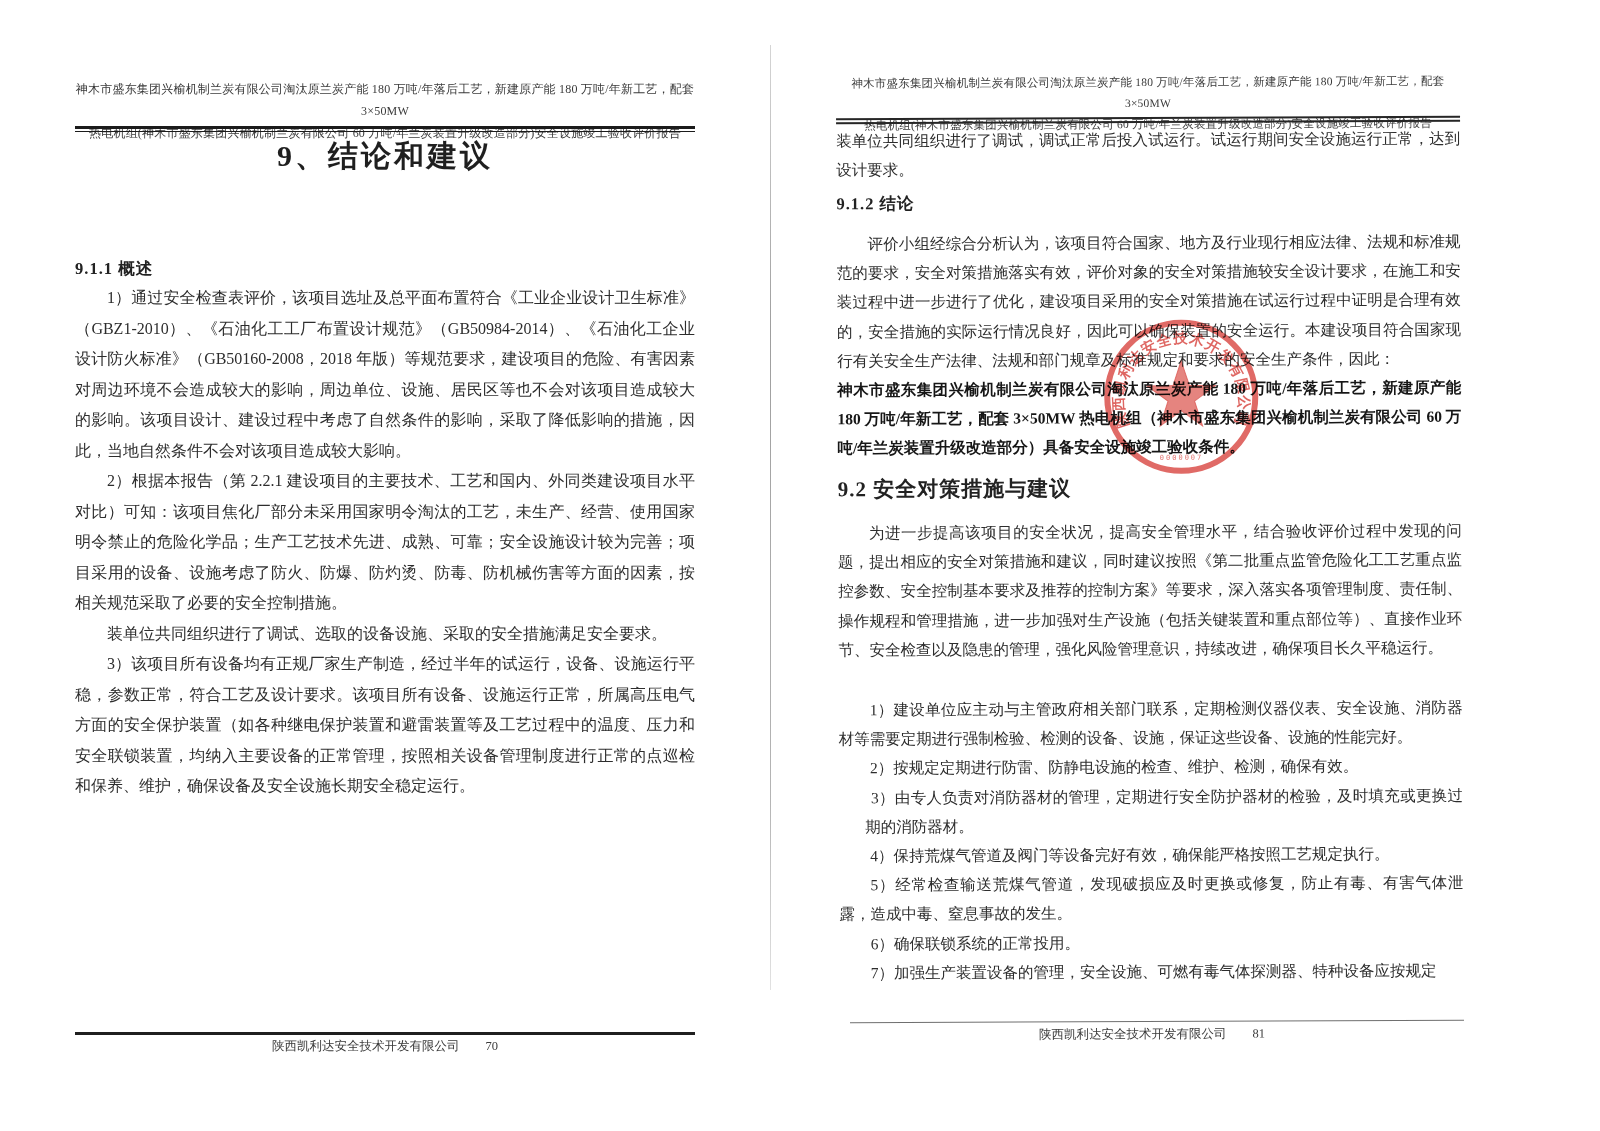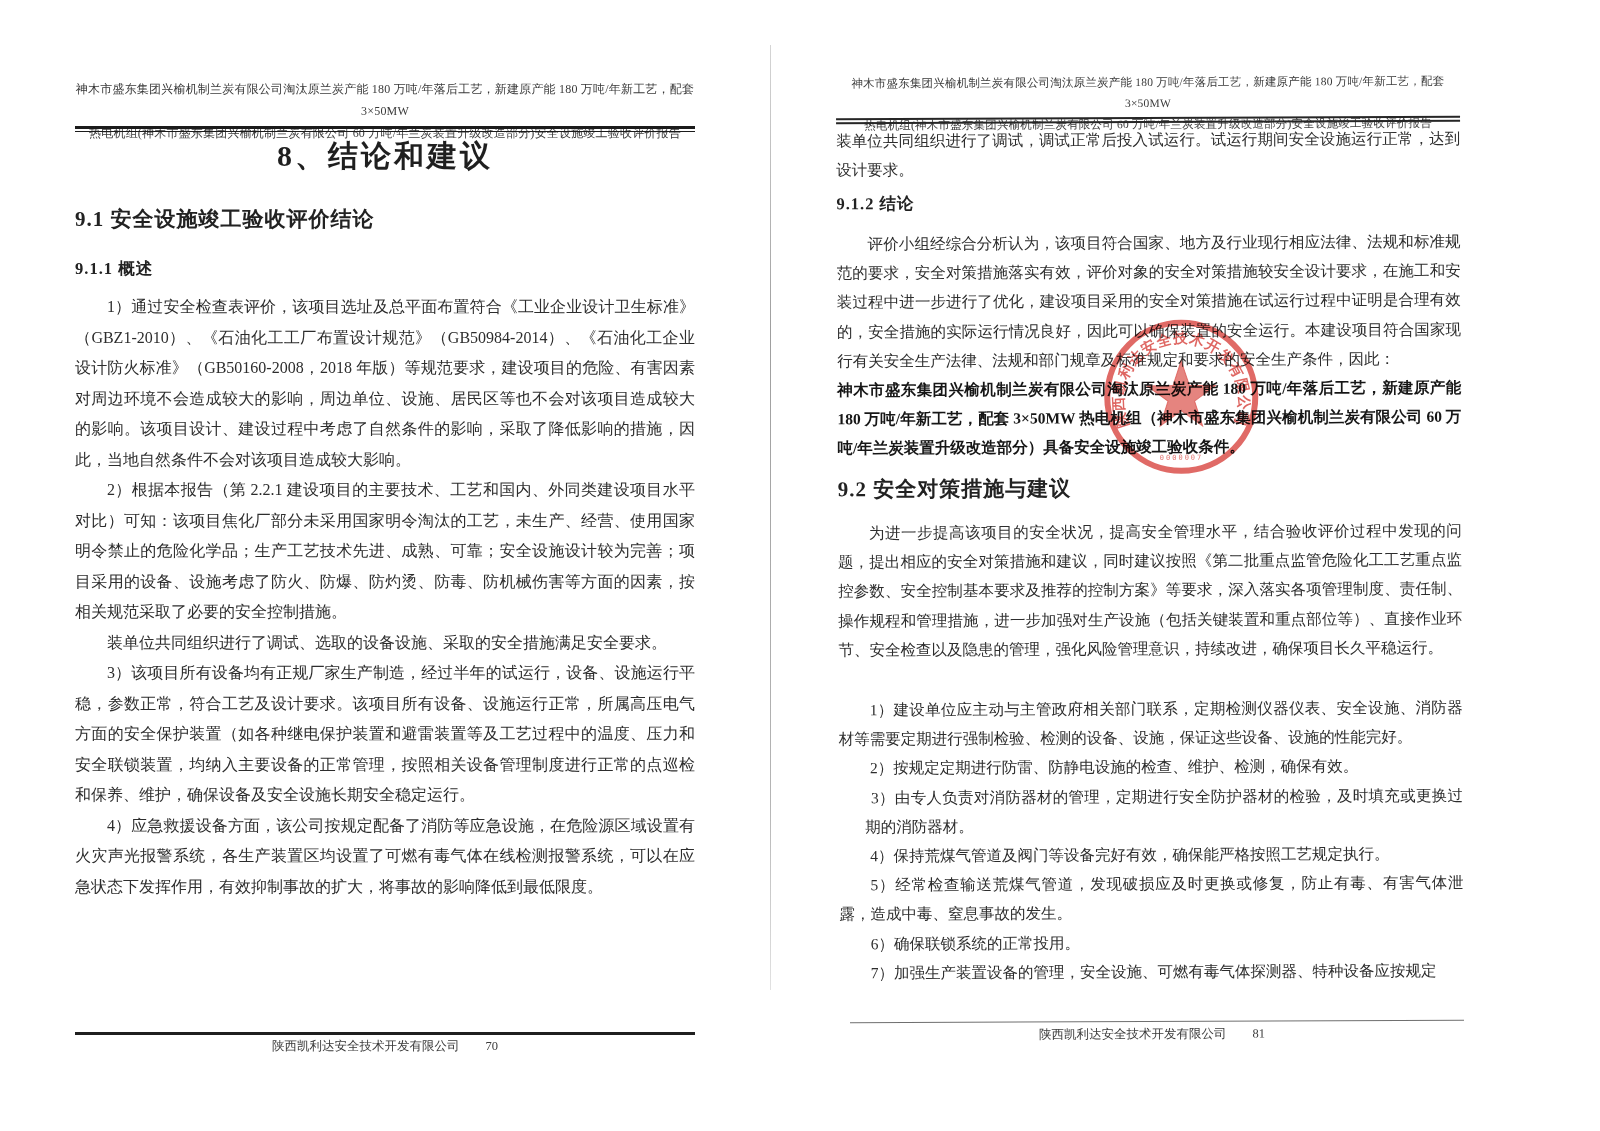--- a/index.html
+++ b/index.html
@@ -49,30 +49,28 @@
 
   <div class="page-divider"></div>
 
   <section class="page page-left">
     <div class="abs doc-header" style="top:78px;">
       <div>神木市盛东集团兴榆机制兰炭有限公司淘汰原兰炭产能 180 万吨/年落后工艺，新建原产能 180 万吨/年新工艺，配套3×50MW</div>
       <div>热电机组(神木市盛东集团兴榆机制兰炭有限公司 60 万吨/年兰炭装置升级改造部分)安全设施竣工验收评价报告</div>
     </div>
     <div class="abs rule-left" style="top:126px;"></div>
 
-    <div class="abs chapter-title" style="top:136px;">8、结论和建议</div>
-    <div class="abs h-major" style="top:205px;">9.1  安全设施竣工验收评价结论</div>
+    <div class="abs chapter-title" style="top:136px;">9、结论和建议</div>
     <div class="abs h-minor" style="top:258px;">9.1.1  概述</div>
 
-    <div class="abs body-left" style="top:292px;">
+    <div class="abs body-left" style="top:283px;">
       <p>1）通过安全检查表评价，该项目选址及总平面布置符合《工业企业设计卫生标准》（GBZ1-2010）、《石油化工工厂布置设计规范》（GB50984-2014）、《石油化工企业设计防火标准》（GB50160-2008，2018 年版）等规范要求，建设项目的危险、有害因素对周边环境不会造成较大的影响，周边单位、设施、居民区等也不会对该项目造成较大的影响。该项目设计、建设过程中考虑了自然条件的影响，采取了降低影响的措施，因此，当地自然条件不会对该项目造成较大影响。</p>
       <p>2）根据本报告（第 2.2.1 建设项目的主要技术、工艺和国内、外同类建设项目水平对比）可知：该项目焦化厂部分未采用国家明令淘汰的工艺，未生产、经营、使用国家明令禁止的危险化学品；生产工艺技术先进、成熟、可靠；安全设施设计较为完善；项目采用的设备、设施考虑了防火、防爆、防灼烫、防毒、防机械伤害等方面的因素，按相关规范采取了必要的安全控制措施。</p>
       <p>装单位共同组织进行了调试、选取的设备设施、采取的安全措施满足安全要求。</p>
       <p>3）该项目所有设备均有正规厂家生产制造，经过半年的试运行，设备、设施运行平稳，参数正常，符合工艺及设计要求。该项目所有设备、设施运行正常，所属高压电气方面的安全保护装置（如各种继电保护装置和避雷装置等及工艺过程中的温度、压力和安全联锁装置，均纳入主要设备的正常管理，按照相关设备管理制度进行正常的点巡检和保养、维护，确保设备及安全设施长期安全稳定运行。</p>
-      <p>4）应急救援设备方面，该公司按规定配备了消防等应急设施，在危险源区域设置有火灾声光报警系统，各生产装置区均设置了可燃有毒气体在线检测报警系统，可以在应急状态下发挥作用，有效抑制事故的扩大，将事故的影响降低到最低限度。</p>
     </div>
 
     <div class="abs footer-rule-left" style="top:1032px;"></div>
     <div class="abs doc-footer" style="top:1038px;">
       <span>陕西凯利达安全技术开发有限公司</span><span class="pgnum">70</span>
     </div>
   </section>
 
   <section class="page page-right">
     <div class="abs doc-header" style="top:72px;font-size:11.5px;line-height:21px;">

